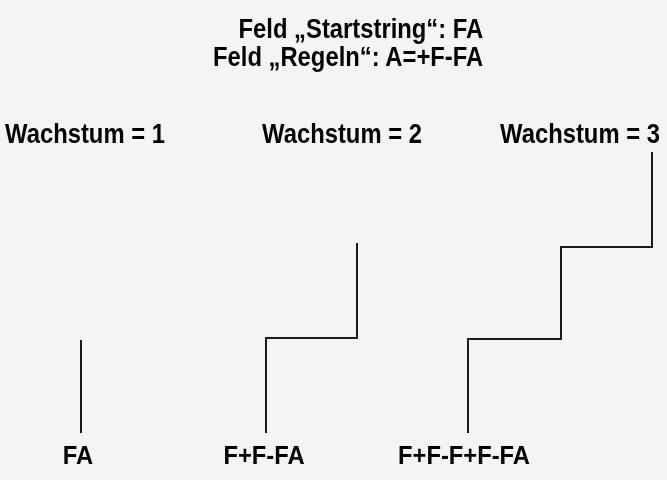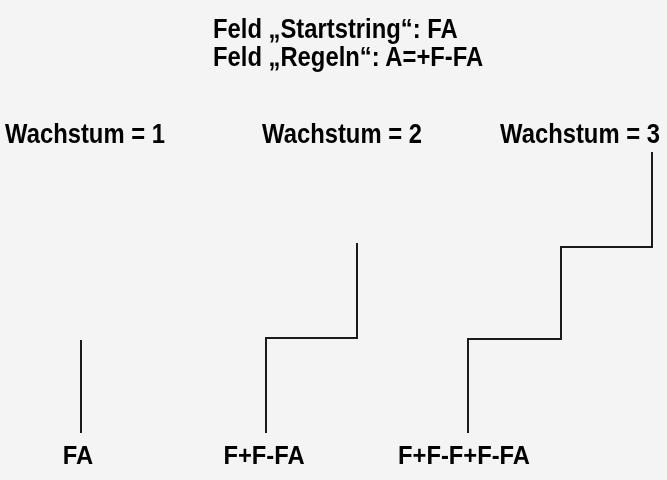--- a/index.html
+++ b/index.html
@@ -13,20 +13,21 @@
     height: 480px;
     background: var(--bg);
     font-family: "Liberation Sans", "DejaVu Sans", sans-serif;
     overflow: hidden;
   }
   .canvas {
     position: relative;
     width: 667px;
     height: 480px;
     background: var(--bg);
+    text-align: right;
   }
   .draw-layer {
     position: absolute;
     left: 0;
     top: 0;
     width: 667px;
     height: 480px;
   }
   .draw-layer polyline {
     fill: none;

